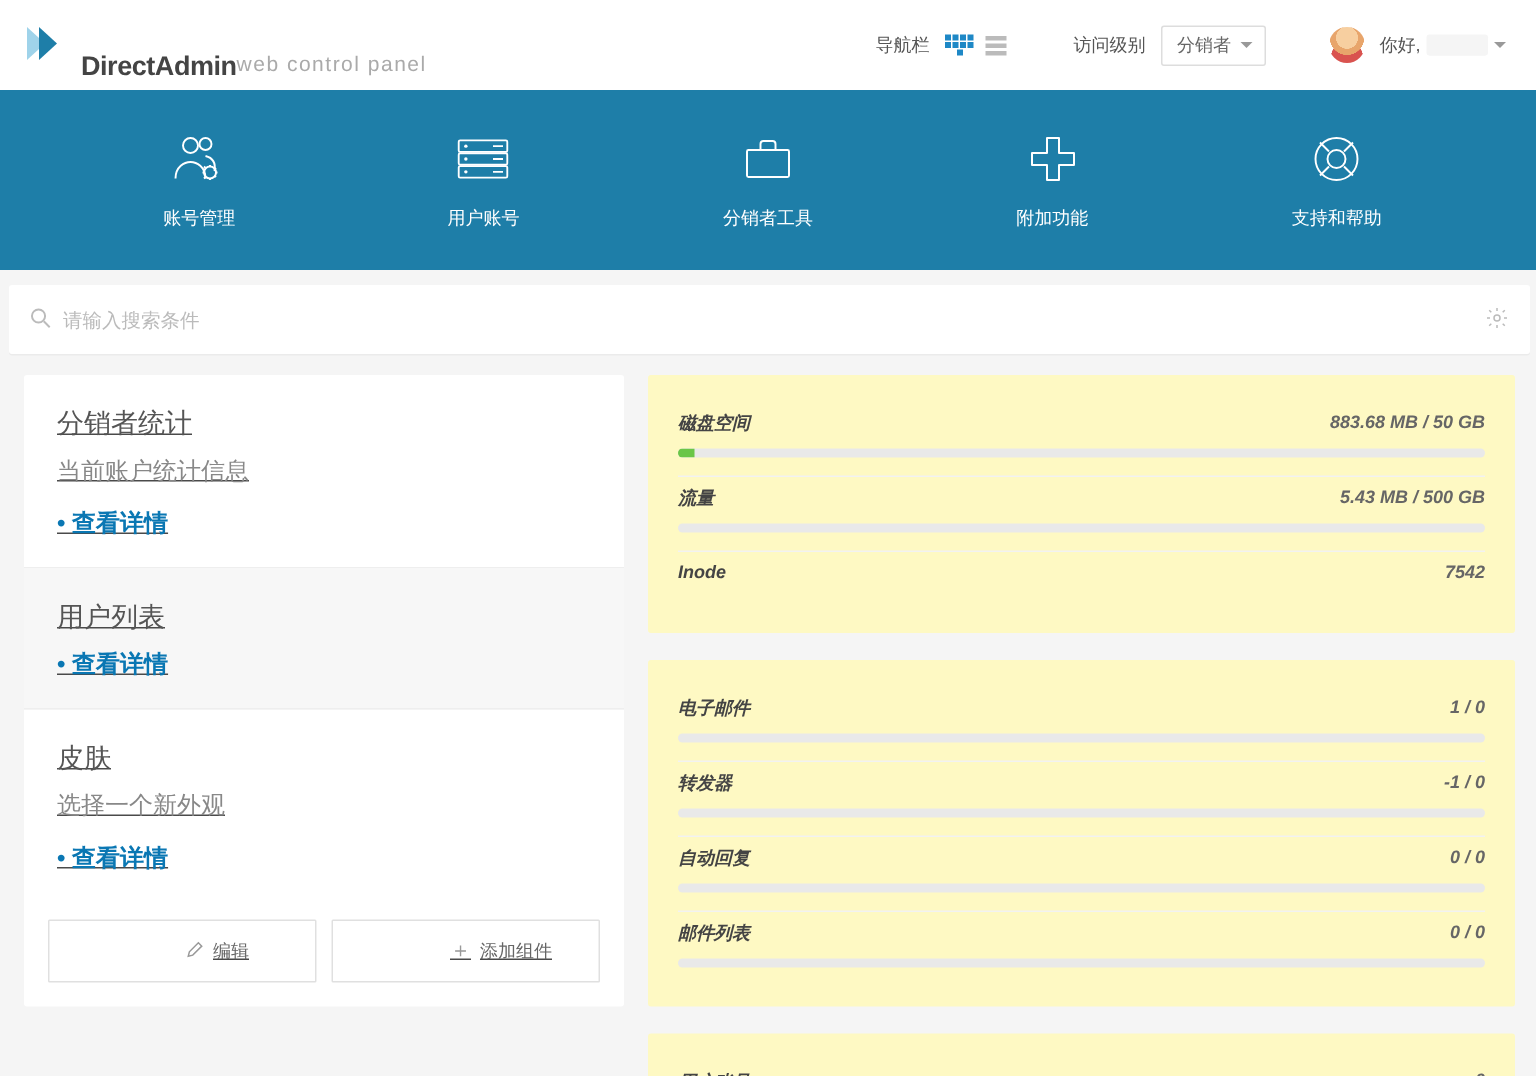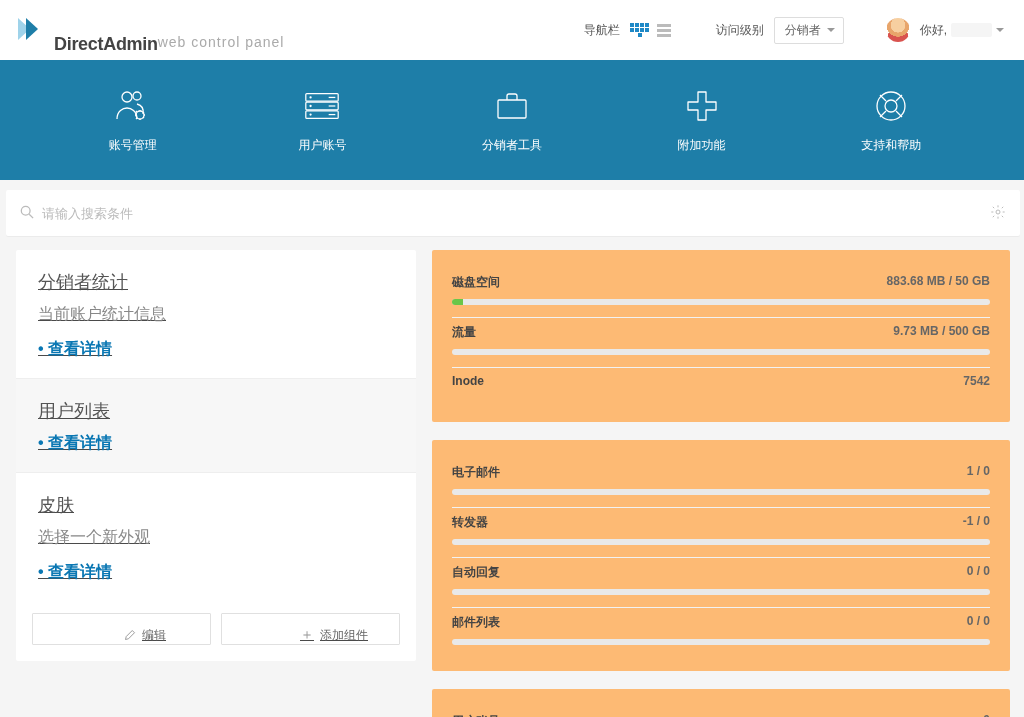--- a/index.html
+++ b/index.html
@@ -81,28 +81,28 @@
   .left-col { width:400px; background:#fff; border-radius:2px; overflow:hidden;text-decoration:underline; }
   .card {
     padding:20px 22px 18px; border-bottom:1px solid #eee;
   }
   .card.selected { background:#f7f7f7; }
   .card h3 { font-size:18px; color:#555; font-weight:500; margin-bottom:10px;}
   .card .desc { font-size:16px; color:#888; margin-bottom:14px;}
   .card .link { font-size:16px; color:#0a77b3; font-weight:600; cursor:pointer;}
   .left-actions { display:flex; gap:10px; padding:12px 16px 16px;}
   .left-btn {
-    flex:1; border:1px solid #e0e0e0; background:#fff; height:32px;
-    display:flex; align-items:flex-end; justify-content:center; gap:6px;
+    flex:1; border:1px solid #e0e0e0; background:#fff; height:42px;
+    display:flex; align-items:center; justify-content:center; gap:6px;
     font-size:12px; color:#666; cursor:pointer; border-radius:1px;padding-left:47px;
   }
 
   
   .right-col { flex:1; display:flex; flex-direction:column; gap:18px;}
-  .stat-panel { background:#fdba74; border-radius:2px; padding:18px 20px 14px;}
+  .stat-panel { background:#fef9c3; border-radius:2px; padding:18px 20px 14px;font-style:italic;}
   .stat-row { padding:6px 0 12px;}
   .stat-row:not(:last-child){ border-bottom:1px solid #f2f2f2; }
   .stat-head { display:flex; justify-content:space-between; font-size:12px; color:#444; font-weight:600; margin-bottom:8px;}
   .stat-val { color:#666; font-weight:600;}
   .bar {
     height:6px; background:#e9e9e9; border-radius:3px; overflow:hidden;
   }
   .bar .fill { height:100%; background:#6ac648; }
 
 </style>
@@ -297,21 +297,21 @@
               <span>磁盘空间</span>
               <span class="stat-val">883.68 MB / 50 GB</span>
             </div>
             <div class="bar">
               <div class="fill" style="width: 2%;"></div>
             </div>
           </div>
           <div class="stat-row">
             <div class="stat-head">
               <span>流量</span>
-              <span class="stat-val">9.73 MB / 500 GB</span>
+              <span class="stat-val">5.43 MB / 500 GB</span>
             </div>
             <div class="bar">
               <div class="fill" style="width: 0%;"></div>
             </div>
           </div>
           <div class="stat-row">
             <div class="stat-head">
               <span>Inode</span>
               <span class="stat-val">7542</span>
             </div>

